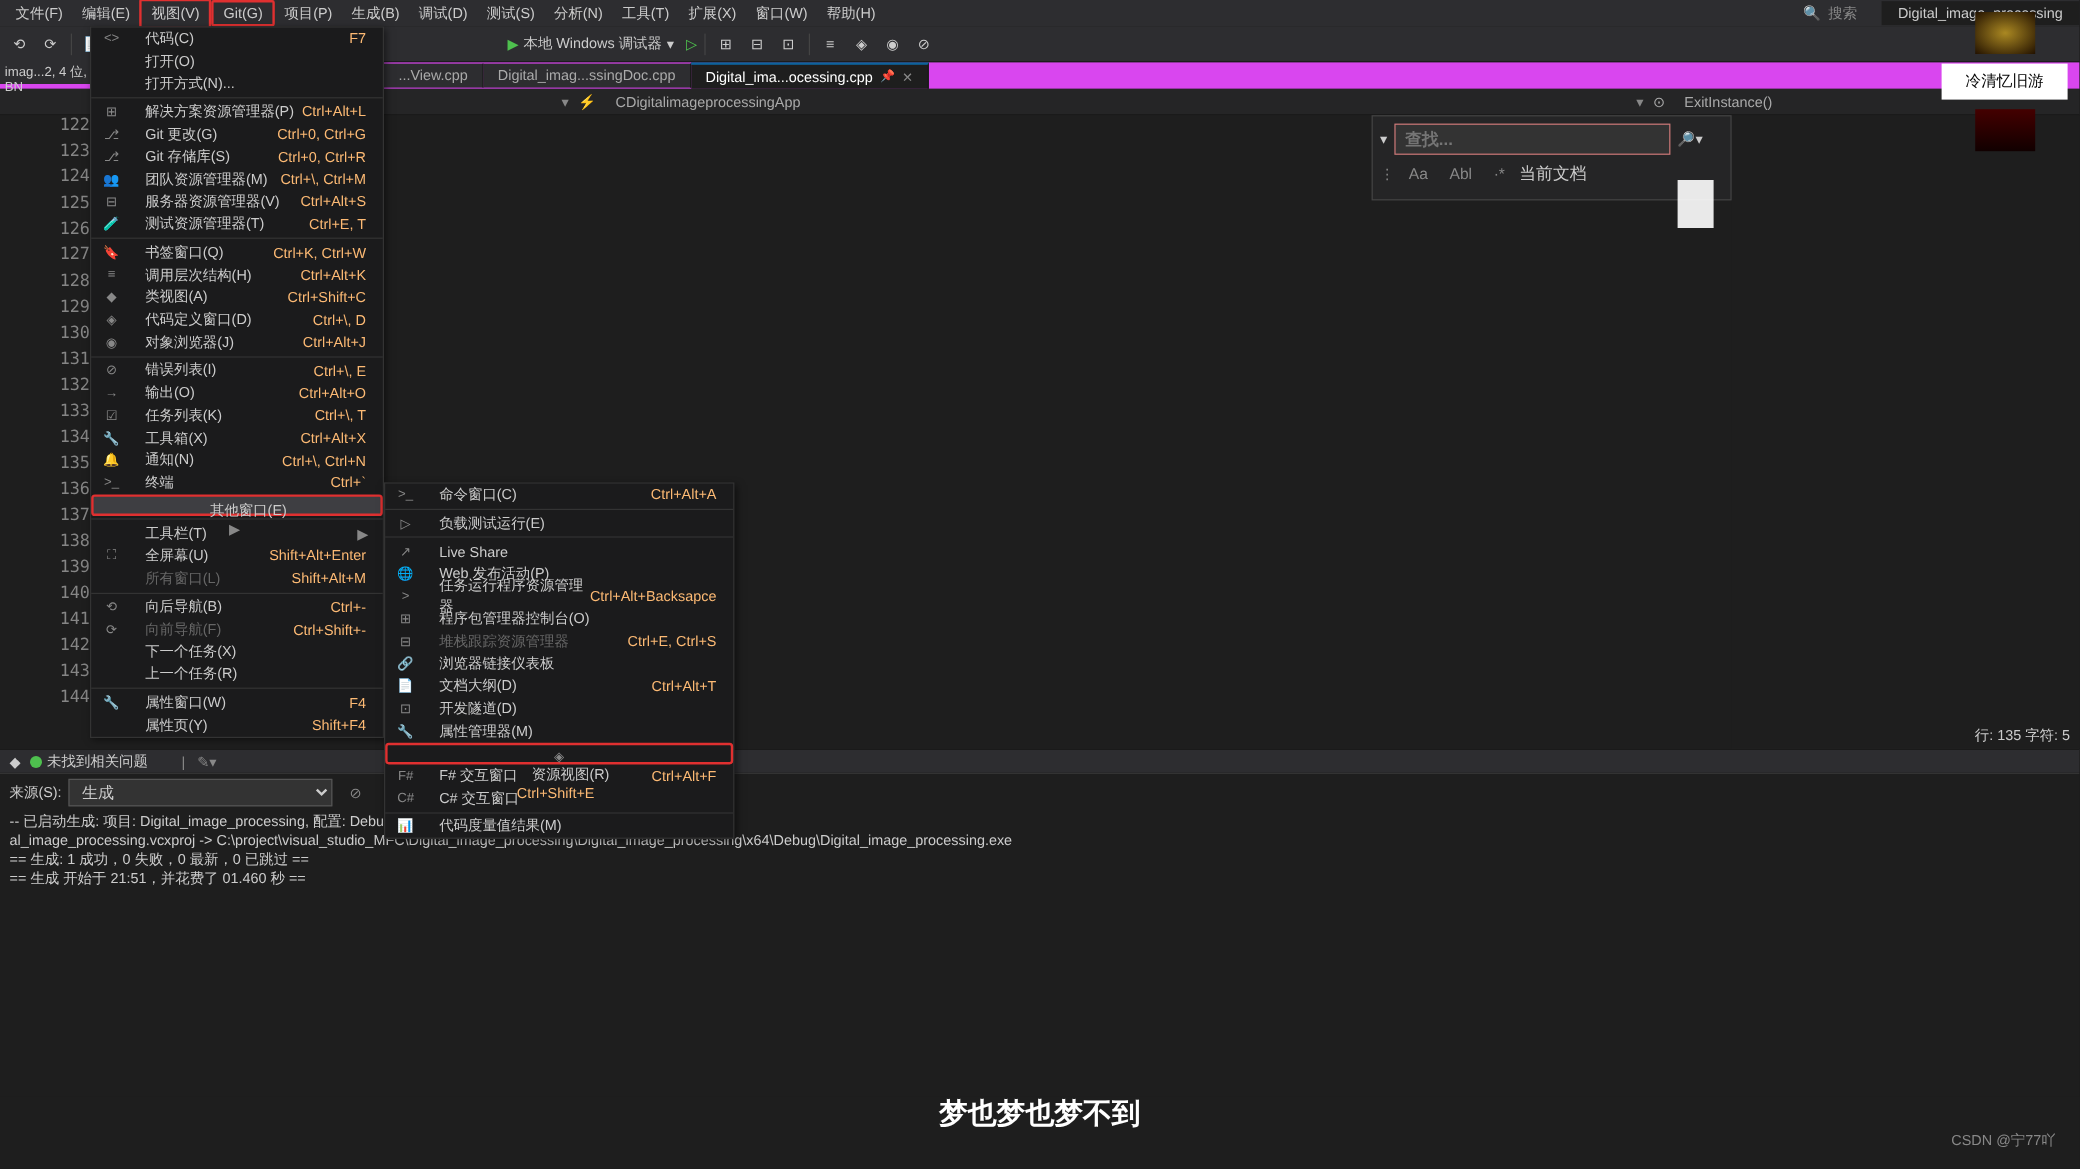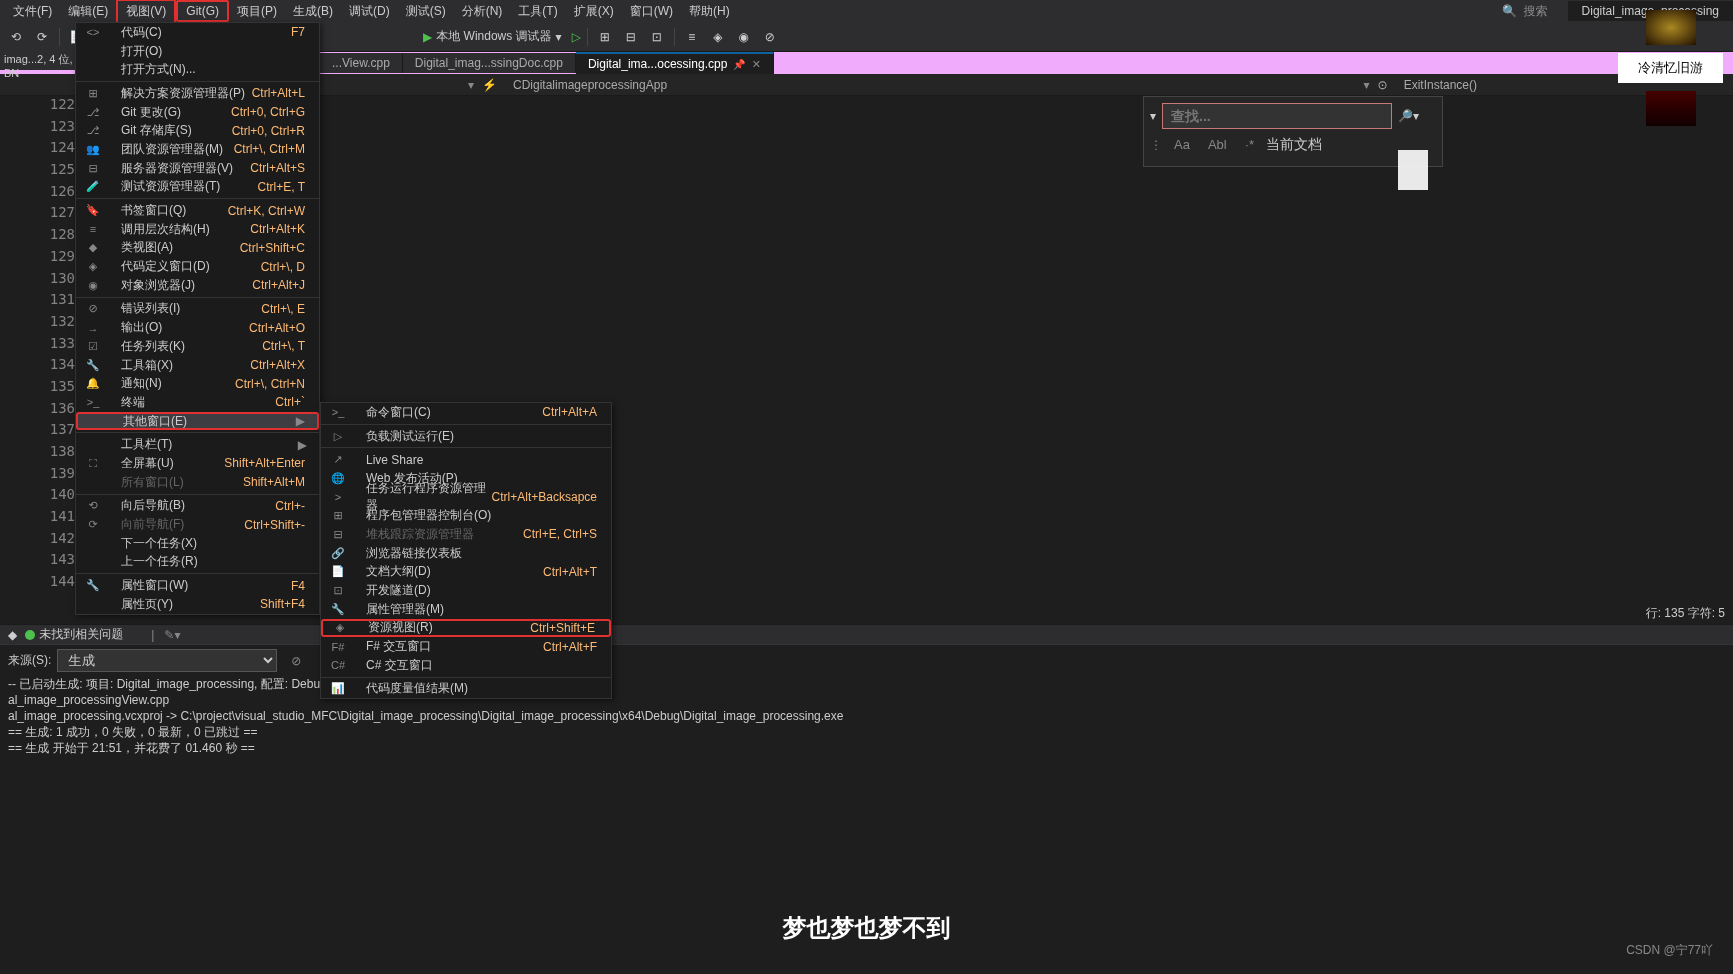--- a/index.html
+++ b/index.html
@@ -15,21 +15,21 @@
 .run-btn { display: flex; align-items: center; gap: 4px; color: #ccc; padding: 2px 6px; }
 .run-btn .tri { color: #4ec04e; }
 
 .search-box { margin-left: auto; display: flex; align-items: center; gap: 6px; color: #888; padding-right: 20px; }
 .project-name { color: #ccc; background: #1e1e1e; padding: 3px 14px; }
 
 .top-right { position: absolute; right: 10px; top: 10px; display: flex; gap: 8px; align-items: center; flex-direction: column; }
 .top-right .box { width: 50px; height: 35px; background: #333; }
 .top-right .label { background: #fff; color: #000; padding: 6px 20px; font-size: 13px; }
 
-.tabs { background: #f0abfc; height: 22px; display: flex; align-items: center; padding-left: 100px; }
+.tabs { background: #d946ef; height: 22px; display: flex; align-items: center; padding-left: 100px; }
 .tab { padding: 3px 12px; color: #aaa; background: #2d2d30; border-right: 1px solid #1a1a1a; display: flex; align-items: center; gap: 6px; }
 .tab.active { background: #1e1e1e; color: #fff; border-top: 2px solid #0e639c; }
 .tab .pin { color: #888; font-size: 10px; }
 .tab .close { color: #888; font-size: 11px; }
 
 .breadcrumb { background: #252526; height: 22px; display: flex; align-items: center; padding-left: 100px; color: #aaa; gap: 8px; border-bottom: 1px solid #1a1a1a; }
 .breadcrumb .seg { padding: 2px 8px; }
 .breadcrumb .dd { color: #888; }
 
 .editor { position: absolute; left: 0; top: 96px; right: 290px; bottom: 350px; background: #1e1e1e; overflow: hidden; }
@@ -50,21 +50,21 @@
 
 .dropdown-menu { position: absolute; left: 75px; top: 22px; width: 245px; background: #1b1b1c; border: 1px solid #333; box-shadow: 2px 2px 6px rgba(0,0,0,0.5); z-index: 100; }
 .menu-item { display: flex; align-items: center; padding: 3px 8px; color: #ccc; height: 18.7px; }
 .menu-item.sel { background: #3e3e42; }
 .menu-item.disabled { color: #666; }
 .menu-item .icon { width: 18px; text-align: center; color: #888; font-size: 11px; }
 .menu-item .label { flex: 1; padding-left: 4px; margin-left: 15px; }
 .menu-item .kbd { color: #fdba74; padding-right: 6px; }
 .menu-item .arrow { color: #888; padding-right: 4px; }
 .menu-sep { height: 1px; background: #333; margin: 2px 0; }
-.highlight-box { border: 2px solid #e03030; border-radius: 3px; }
+.highlight-box { border: 2px solid #e03030; border-radius: 3px; flex-direction: column; }
 
 .submenu { position: absolute; left: 320px; top: 402px; width: 292px; background: #1b1b1c; border: 1px solid #333; box-shadow: 2px 2px 6px rgba(0,0,0,0.5); z-index: 101; }
 
 .status-strip { position: absolute; left: 0; bottom: 350px; right: 0; height: 20px; background: #2d2d30; display: flex; align-items: center; padding: 0 8px; color: #ccc; border-top: 1px solid #1a1a1a; }
 .status-item { padding: 0 8px; display: flex; align-items: center; gap: 4px; }
 .status-item .dot-green { width: 10px; height: 10px; background: #4ec04e; border-radius: 50%; }
 
 .output-panel { position: absolute; left: 0; bottom: 150px; right: 0; height: 200px; background: #1e1e1e; border-top: 1px solid #333; padding: 4px 8px; font-family: Consolas, monospace; font-size: 12px; color: #ccc; overflow: hidden; }
 .output-header { display: flex; align-items: center; gap: 6px; margin-bottom: 4px; }
 .output-header select { background: #333; color: #ccc; border: 1px solid #555; padding: 2px 6px; width: 220px; }
@@ -475,21 +475,20 @@
 </div>
 
 <div class="output-panel" style="bottom:60px;height:270px">
   <div class="output-header">
     <span>来源(S):</span>
     <select><option>生成</option></select>
     <span style="margin-left:8px;color:#888">⊘</span>
   </div>
   <div id="outputlines">
       <div class="output-line">-- 已启动生成: 项目: Digital_image_processing, 配置: Debug x64 --</div>
-      <div class="output-line">al_image_processingView.cpp</div>
       <div class="output-line">al_image_processing.vcxproj -&gt; C:\project\visual_studio_MFC\Digital_image_processing\Digital_image_processing\x64\Debug\Digital_image_processing.exe</div>
       <div class="output-line">== 生成: 1 成功，0 失败，0 最新，0 已跳过 ==</div>
       <div class="output-line">== 生成 开始于 21:51，并花费了 01.460 秒 ==</div>
     </div>
 </div>
 
 <div class="bottom-text">梦也梦也梦不到</div>
 <div class="watermark">CSDN @宁77吖</div>
 
 </body></html>

